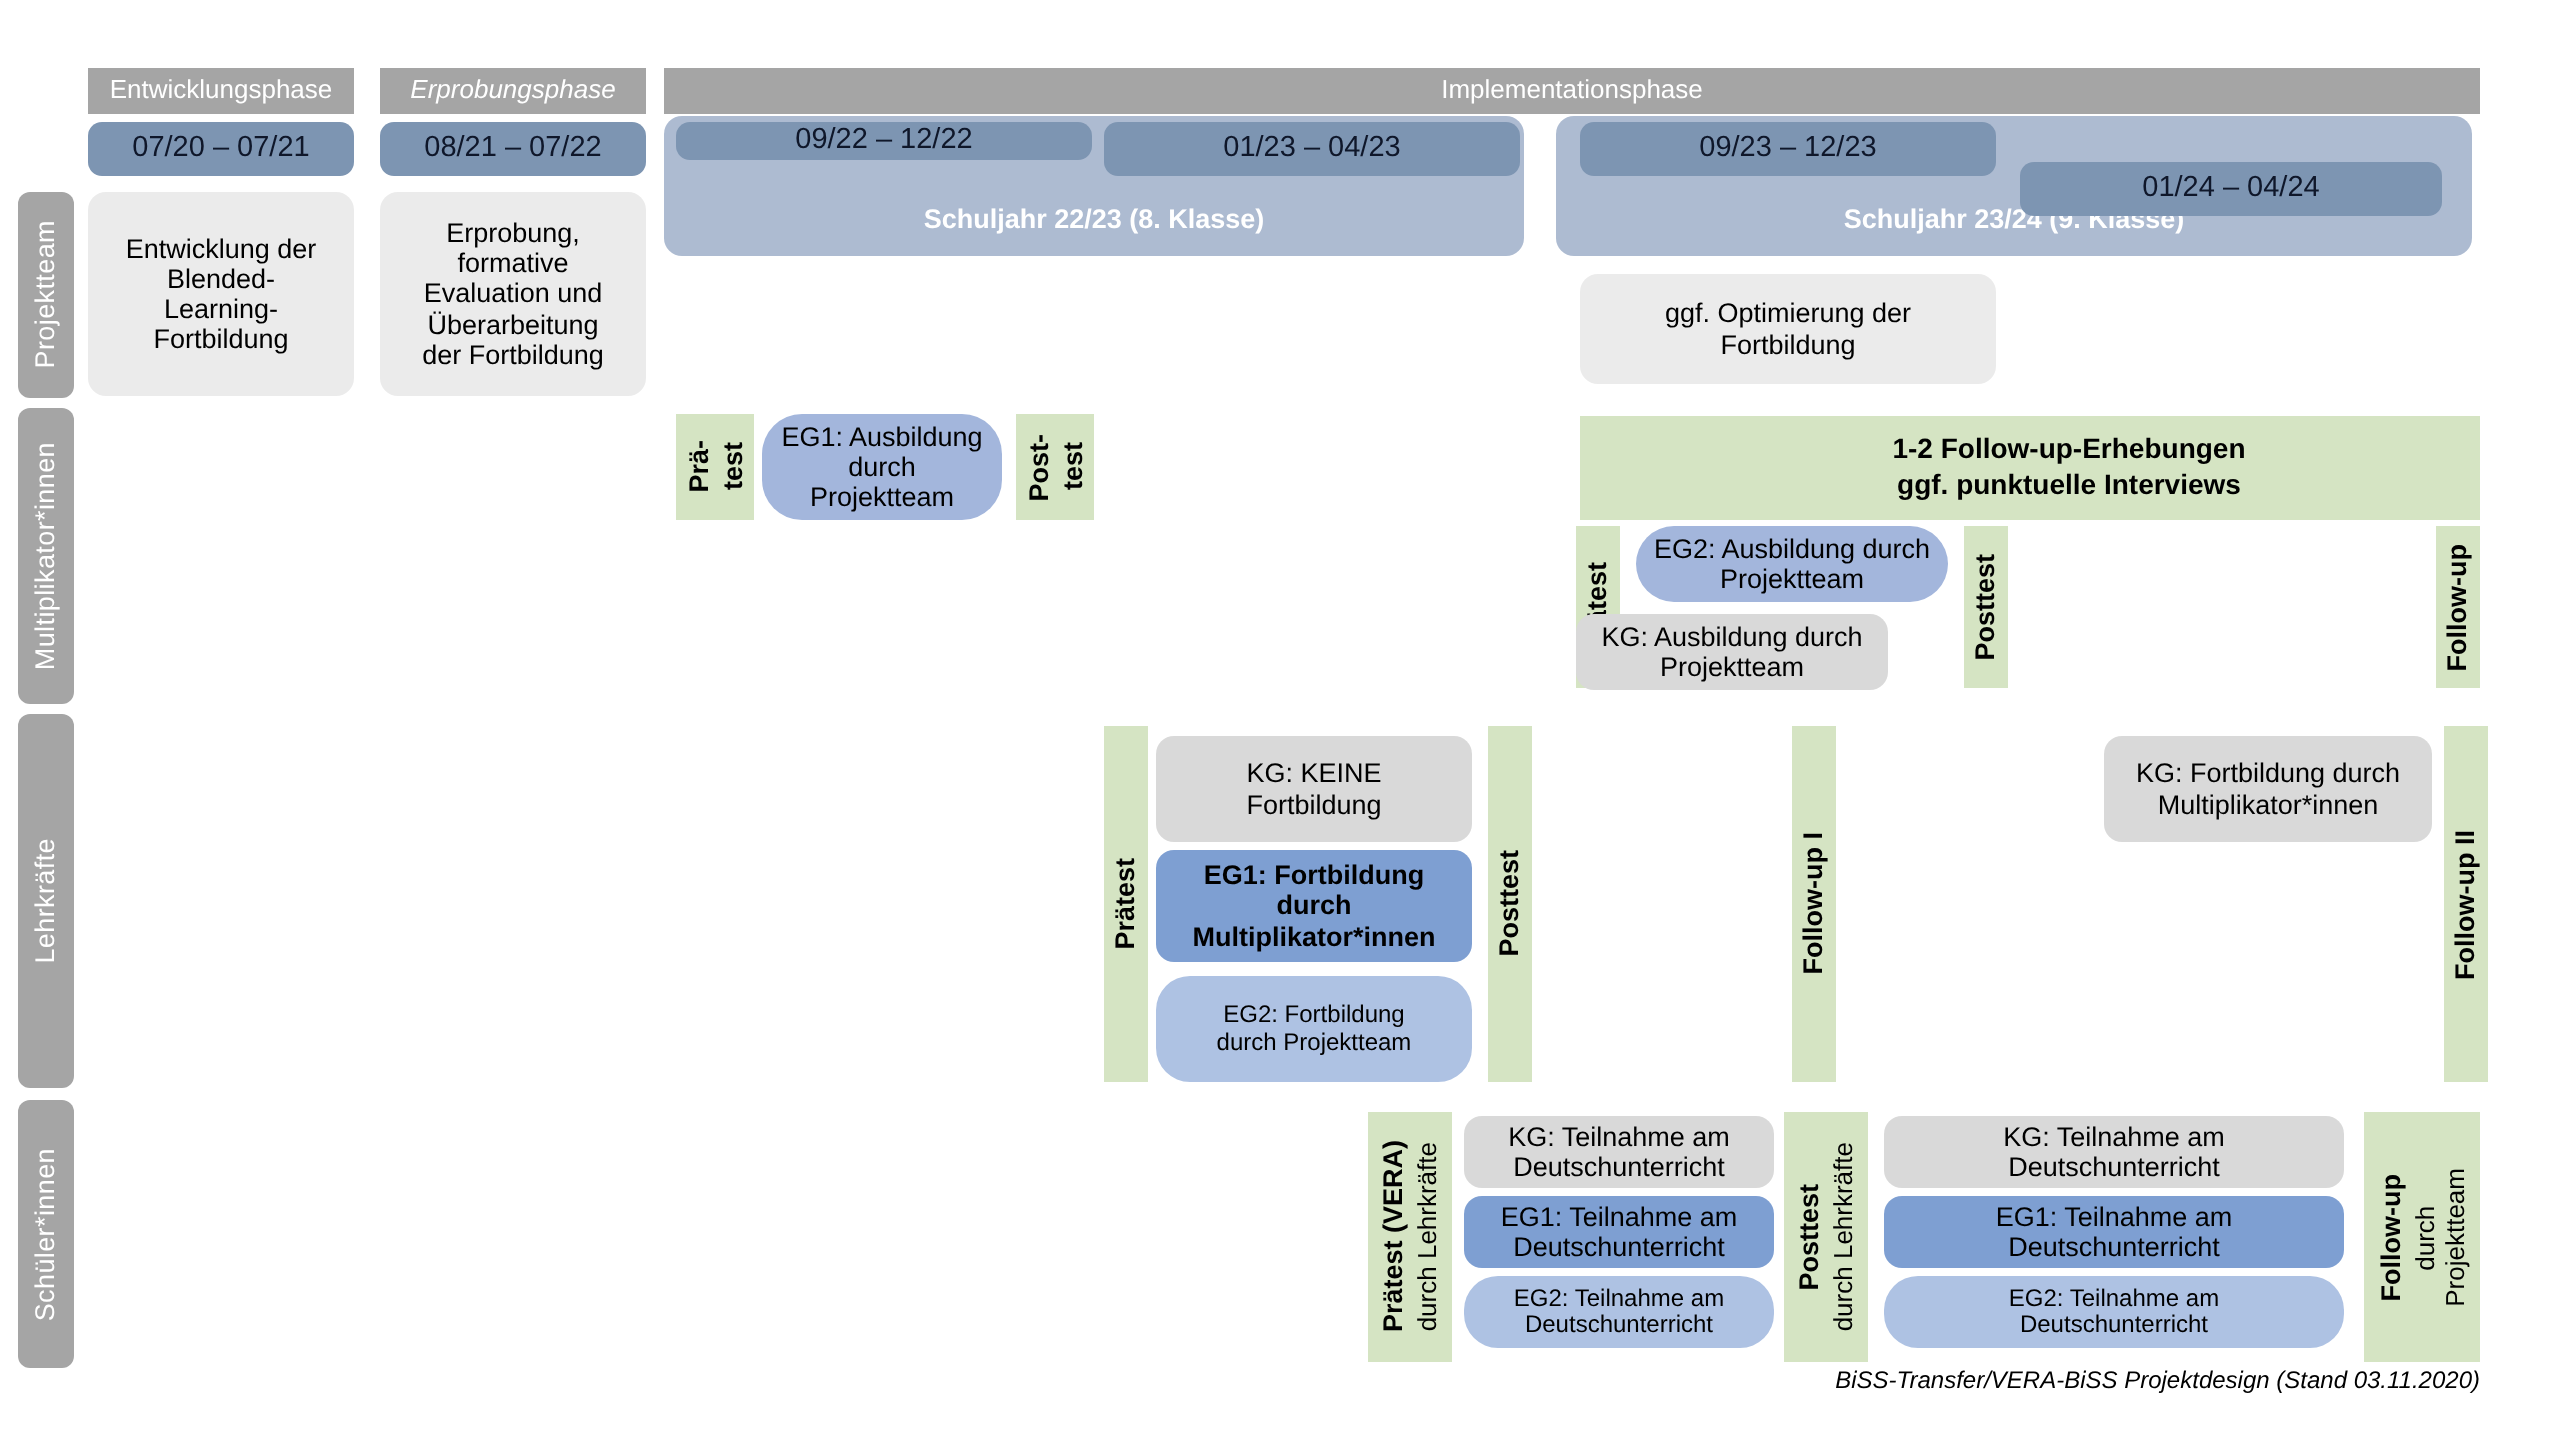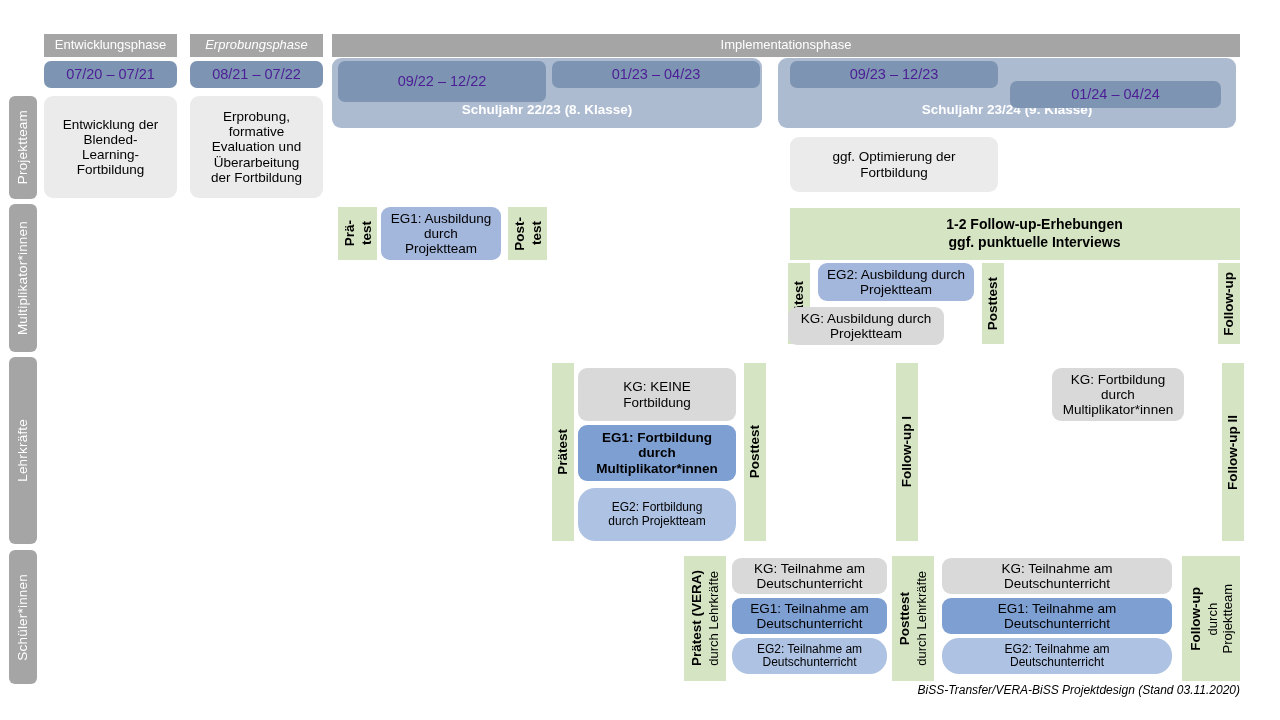--- a/index.html
+++ b/index.html
@@ -51,40 +51,40 @@
   .phase {
     background: #a5a5a5;
     color: #ffffff;
     font-size: 13px;
     border-radius: 0;
   }
 
   
   .datechip {
     background: #7d95b2;
-    color: #4c1d95;
+    color: #0f172a;
     font-size: 14.5px;
     border-radius: 7px;
   }
 
   
   .schoolyear {
     background: #adbbd1;
     border-radius: 9px;
   }
   .schoolyear-label {
     color: #ffffff;
     font-size: 13.5px;
     font-weight: bold;
   }
 
   
   .card-gray   { background: #ebebeb; border-radius: 9px; font-size: 13.5px; }
   .card-gray2  { background: #d9d9d9; border-radius: 9px; font-size: 13.5px; }
-  .card-blue-mid   { background: #a3b6dc; border-radius: 9px; font-size: 13.5px; }
+  .card-blue-mid   { background: #a3b6dc; border-radius: 20px; font-size: 13.5px; }
   .card-blue-dark  { background: #7e9fd2; border-radius: 9px; font-size: 13.5px; }
   .card-blue-light { background: #aec2e3; border-radius: 17px; font-size: 12px; }
 
   
   .green { background: #d5e4c3; }
   .green-band {
     background: #d5e4c3;
     font-size: 14px;
     font-weight: bold;
     line-height: 1.28;
@@ -134,21 +134,21 @@
 
   <div class="abs schoolyear" style="left:332px; top:58px; width:430px; height:70px;">
     <div class="abs box schoolyear-label" style="left:0; top:38px; width:430px; height:28px;text-align:right;">Schuljahr 22/23 (8. Klasse)</div>
   </div>
   <div class="abs schoolyear" style="left:778px; top:58px; width:458px; height:70px;">
     <div class="abs box schoolyear-label" style="left:0; top:38px; width:458px; height:28px;">Schuljahr 23/24 (9. Klasse)</div>
   </div>
 
   <div class="abs datechip box" style="left:44px; top:61px; width:133px; height:27px;">07/20 – 07/21</div>
   <div class="abs datechip box" style="left:190px; top:61px; width:133px; height:27px;">08/21 – 07/22</div>
-  <div class="abs datechip box" style="left:338px; top:61px; width:208px; height:41px;text-align:center;">09/22 – 12/22</div>
+  <div class="abs datechip box" style="left:338px; top:61px; width:208px; height:19px;text-align:center;">09/22 – 12/22</div>
   <div class="abs datechip box" style="left:552px; top:61px; width:208px; height:27px;">01/23 – 04/23</div>
   <div class="abs datechip box" style="left:790px; top:61px; width:208px; height:27px;">09/23 – 12/23</div>
   <div class="abs datechip box" style="left:1010px; top:61px; width:211px; height:27px;margin-top:20px;">01/24 – 04/24</div>
 
   <div class="abs lane box" style="left:9px; top:96px; width:28px; height:103px;">
     <span class="vtxt">Projektteam</span>
   </div>
   <div class="abs lane box" style="left:9px; top:204px; width:28px; height:148px;">
     <span class="vtxt">Multiplikator*innen</span>
   </div>
@@ -218,21 +218,21 @@
 durch Projektteam</div>
 
   <div class="abs green vstrip" style="left:744px; top:363px; width:22px; height:178px;">
     <span class="vtxt">Posttest</span>
   </div>
 
   <div class="abs green vstrip" style="left:896px; top:363px; width:22px; height:178px;">
     <span class="vtxt">Follow-up I</span>
   </div>
 
-  <div class="abs card-gray2 box" style="left:1052px; top:368px; width:132px; height:53px;">KG: Fortbildung durch
+  <div class="abs card-gray2 box" style="left:1052px; top:368px; width:164px; height:53px;">KG: Fortbildung durch
 Multiplikator*innen</div>
 
   <div class="abs green vstrip" style="left:1222px; top:363px; width:22px; height:178px;">
     <span class="vtxt">Follow-up II</span>
   </div>
 
   <div class="abs green vstrip-pair" style="left:684px; top:556px; width:42px; height:125px;">
     <span class="vtxt vtxt-bold">Prätest (VERA)</span>
     <span class="vtxt vtxt-reg">durch Lehrkräfte</span>
   </div>

